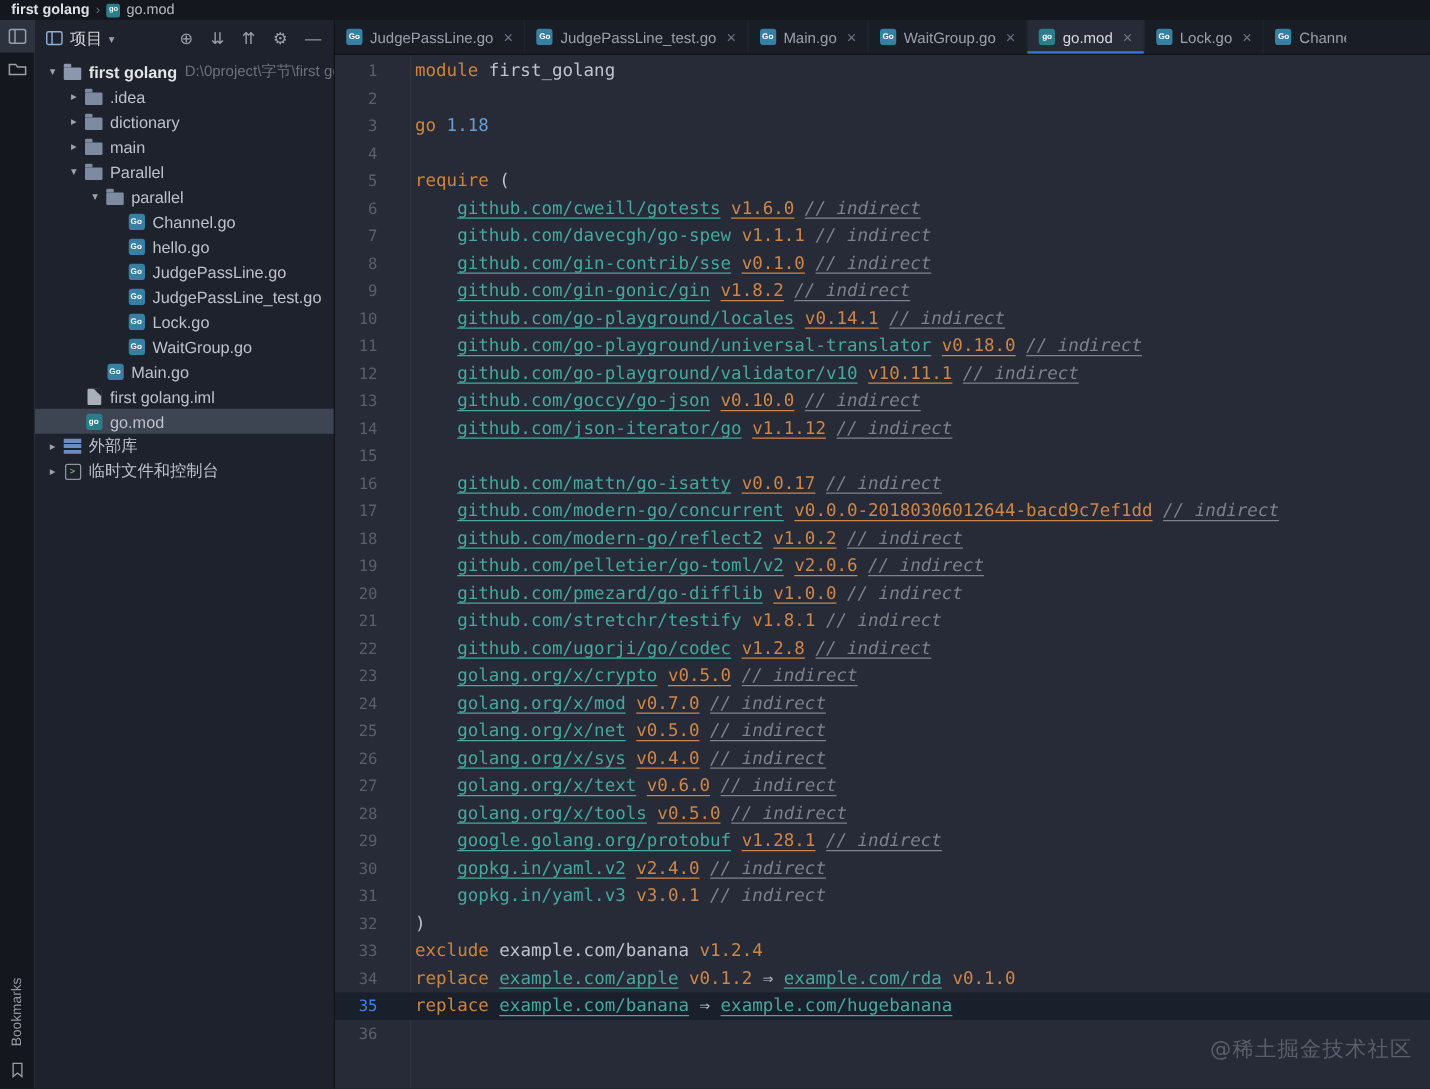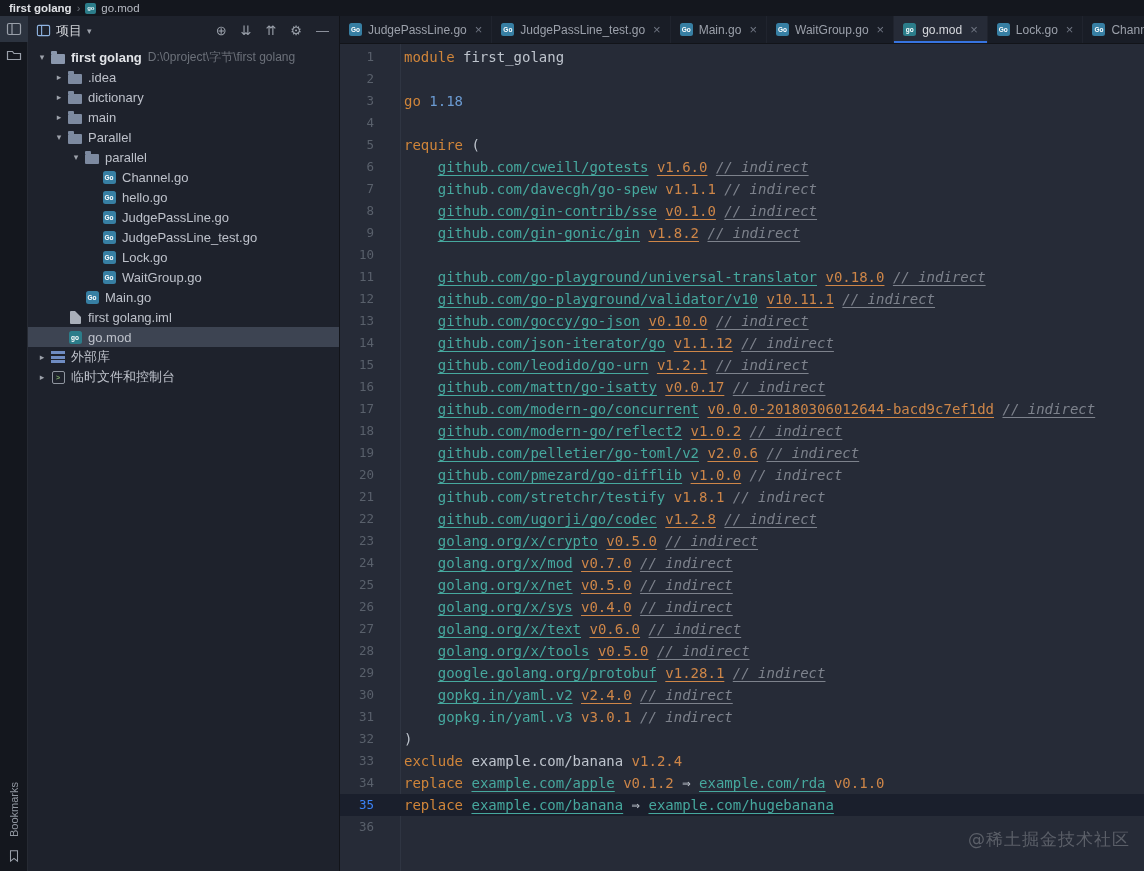--- a/index.html
+++ b/index.html
@@ -16,21 +16,21 @@
   
   .main{display:flex;height:855px;}
   
   .stripe{width:28px;flex:none;background:#14171e;border-right:1px solid #262a33;position:relative;}
   .sicon{width:28px;height:26px;display:flex;align-items:center;justify-content:center;}
   .sicon.active{background:#2c333f;}
   .bookmarks{position:absolute;bottom:34px;left:0;width:28px;display:flex;justify-content:center;}
   .bookmarks span{writing-mode:vertical-rl;transform:rotate(180deg);font-size:11px;color:#9298a2;}
   .bm-icon{position:absolute;bottom:8px;left:0;width:28px;display:flex;justify-content:center;}
   
-  .panel{width:312px;flex:none;background:#1e222c;border-right:1px solid #121419;
+  .panel{width:240px;flex:none;background:#1e222c;border-right:1px solid #121419;
     display:flex;flex-direction:column;}
   .phead{height:29px;flex:none;display:flex;align-items:center;gap:5px;padding:0 10px 0 8px;
     color:#d3d5da;font-size:13px;}
   .ph-caret{font-size:9px;color:#9da2ab;}
   .ptool{margin-left:auto;display:flex;gap:14px;color:#9aa0aa;font-size:13px;}
   .tree{flex:1;font-size:13px;color:#bdc1ca;padding-top:2px;overflow:hidden;}
   .trow{height:20px;display:flex;align-items:center;white-space:nowrap;overflow:hidden;}
   .trow.selected{background:#3d4452;}
   .trow.bold .tlabel{font-weight:bold;color:#e2e4e8;}
   .chev{width:16px;flex:none;text-align:center;color:#9da2ab;font-size:9px;}
@@ -329,26 +329,26 @@
       <div class="lines">
           <div class="line"><span class="num">1</span><span class="fold"></span><span class="code"><span class="tk-kw">module</span><span class="tk-def"> first_golang</span></span></div>
           <div class="line"><span class="num">2</span><span class="fold"></span><span class="code"></span></div>
           <div class="line"><span class="num">3</span><span class="fold"></span><span class="code"><span class="tk-kw">go</span><span class="tk-def"> </span><span class="tk-num">1.18</span></span></div>
           <div class="line"><span class="num">4</span><span class="fold"></span><span class="code"></span></div>
           <div class="line"><span class="num">5</span><span class="fold"></span><span class="code"><span class="tk-kw">require</span><span class="tk-def"> (</span></span></div>
           <div class="line"><span class="num">6</span><span class="fold"></span><span class="code"><span class="tk-def">    </span><span class="tk-path u">github.com/cweill/gotests</span><span class="tk-def"> </span><span class="tk-ver u">v1.6.0</span><span class="tk-def"> </span><span class="tk-com u">// indirect</span></span></div>
           <div class="line"><span class="num">7</span><span class="fold"></span><span class="code"><span class="tk-def">    </span><span class="tk-path">github.com/davecgh/go-spew</span><span class="tk-def"> </span><span class="tk-ver">v1.1.1</span><span class="tk-def"> </span><span class="tk-com">// indirect</span></span></div>
           <div class="line"><span class="num">8</span><span class="fold"></span><span class="code"><span class="tk-def">    </span><span class="tk-path u">github.com/gin-contrib/sse</span><span class="tk-def"> </span><span class="tk-ver u">v0.1.0</span><span class="tk-def"> </span><span class="tk-com u">// indirect</span></span></div>
           <div class="line"><span class="num">9</span><span class="fold"></span><span class="code"><span class="tk-def">    </span><span class="tk-path u">github.com/gin-gonic/gin</span><span class="tk-def"> </span><span class="tk-ver u">v1.8.2</span><span class="tk-def"> </span><span class="tk-com u">// indirect</span></span></div>
-          <div class="line"><span class="num">10</span><span class="fold"></span></div>
+          <div class="line"><span class="num">10</span><span class="fold"></span><span class="code"><span class="tk-def">    </span><span class="tk-path u">github.com/go-playground/locales</span><span class="tk-def"> </span><span class="tk-ver u">v0.14.1</span><span class="tk-def"> </span><span class="tk-com u">// indirect</span></span></div>
           <div class="line"><span class="num">11</span><span class="fold"></span><span class="code"><span class="tk-def">    </span><span class="tk-path u">github.com/go-playground/universal-translator</span><span class="tk-def"> </span><span class="tk-ver u">v0.18.0</span><span class="tk-def"> </span><span class="tk-com u">// indirect</span></span></div>
           <div class="line"><span class="num">12</span><span class="fold"></span><span class="code"><span class="tk-def">    </span><span class="tk-path u">github.com/go-playground/validator/v10</span><span class="tk-def"> </span><span class="tk-ver u">v10.11.1</span><span class="tk-def"> </span><span class="tk-com u">// indirect</span></span></div>
           <div class="line"><span class="num">13</span><span class="fold"></span><span class="code"><span class="tk-def">    </span><span class="tk-path u">github.com/goccy/go-json</span><span class="tk-def"> </span><span class="tk-ver u">v0.10.0</span><span class="tk-def"> </span><span class="tk-com u">// indirect</span></span></div>
           <div class="line"><span class="num">14</span><span class="fold"></span><span class="code"><span class="tk-def">    </span><span class="tk-path u">github.com/json-iterator/go</span><span class="tk-def"> </span><span class="tk-ver u">v1.1.12</span><span class="tk-def"> </span><span class="tk-com u">// indirect</span></span></div>
-          <div class="line"><span class="num">15</span><span class="fold"></span><span class="code"><span class="tk-def">    </span><span class="tk-path u">github.com/leodido/go-urn</span><span class="tk-def"> </span><span class="tk-ver u">v1.2.1</span><span class="tk-def"> </span><span class="tk-com u">// indirect</span></span></div>
+          <div class="line"><span class="num">15</span><span class="fold"></span></div>
           <div class="line"><span class="num">16</span><span class="fold"></span><span class="code"><span class="tk-def">    </span><span class="tk-path u">github.com/mattn/go-isatty</span><span class="tk-def"> </span><span class="tk-ver u">v0.0.17</span><span class="tk-def"> </span><span class="tk-com u">// indirect</span></span></div>
           <div class="line"><span class="num">17</span><span class="fold"></span><span class="code"><span class="tk-def">    </span><span class="tk-path u">github.com/modern-go/concurrent</span><span class="tk-def"> </span><span class="tk-ver u">v0.0.0-20180306012644-bacd9c7ef1dd</span><span class="tk-def"> </span><span class="tk-com u">// indirect</span></span></div>
           <div class="line"><span class="num">18</span><span class="fold"></span><span class="code"><span class="tk-def">    </span><span class="tk-path u">github.com/modern-go/reflect2</span><span class="tk-def"> </span><span class="tk-ver u">v1.0.2</span><span class="tk-def"> </span><span class="tk-com u">// indirect</span></span></div>
           <div class="line"><span class="num">19</span><span class="fold"></span><span class="code"><span class="tk-def">    </span><span class="tk-path u">github.com/pelletier/go-toml/v2</span><span class="tk-def"> </span><span class="tk-ver u">v2.0.6</span><span class="tk-def"> </span><span class="tk-com u">// indirect</span></span></div>
           <div class="line"><span class="num">20</span><span class="fold"></span><span class="code"><span class="tk-def">    </span><span class="tk-path u">github.com/pmezard/go-difflib</span><span class="tk-def"> </span><span class="tk-ver u">v1.0.0</span><span class="tk-def"> </span><span class="tk-com">// indirect</span></span></div>
           <div class="line"><span class="num">21</span><span class="fold"></span><span class="code"><span class="tk-def">    </span><span class="tk-path">github.com/stretchr/testify</span><span class="tk-def"> </span><span class="tk-ver">v1.8.1</span><span class="tk-def"> </span><span class="tk-com">// indirect</span></span></div>
           <div class="line"><span class="num">22</span><span class="fold"></span><span class="code"><span class="tk-def">    </span><span class="tk-path u">github.com/ugorji/go/codec</span><span class="tk-def"> </span><span class="tk-ver u">v1.2.8</span><span class="tk-def"> </span><span class="tk-com u">// indirect</span></span></div>
           <div class="line"><span class="num">23</span><span class="fold"></span><span class="code"><span class="tk-def">    </span><span class="tk-path u">golang.org/x/crypto</span><span class="tk-def"> </span><span class="tk-ver u">v0.5.0</span><span class="tk-def"> </span><span class="tk-com u">// indirect</span></span></div>
           <div class="line"><span class="num">24</span><span class="fold"></span><span class="code"><span class="tk-def">    </span><span class="tk-path u">golang.org/x/mod</span><span class="tk-def"> </span><span class="tk-ver u">v0.7.0</span><span class="tk-def"> </span><span class="tk-com u">// indirect</span></span></div>
           <div class="line"><span class="num">25</span><span class="fold"></span><span class="code"><span class="tk-def">    </span><span class="tk-path u">golang.org/x/net</span><span class="tk-def"> </span><span class="tk-ver u">v0.5.0</span><span class="tk-def"> </span><span class="tk-com u">// indirect</span></span></div>

